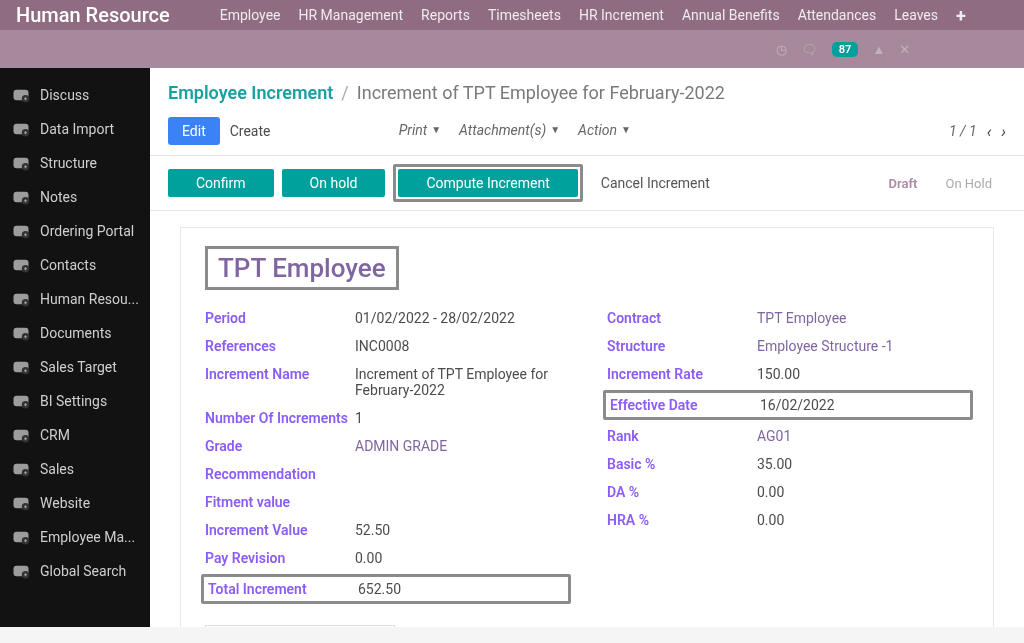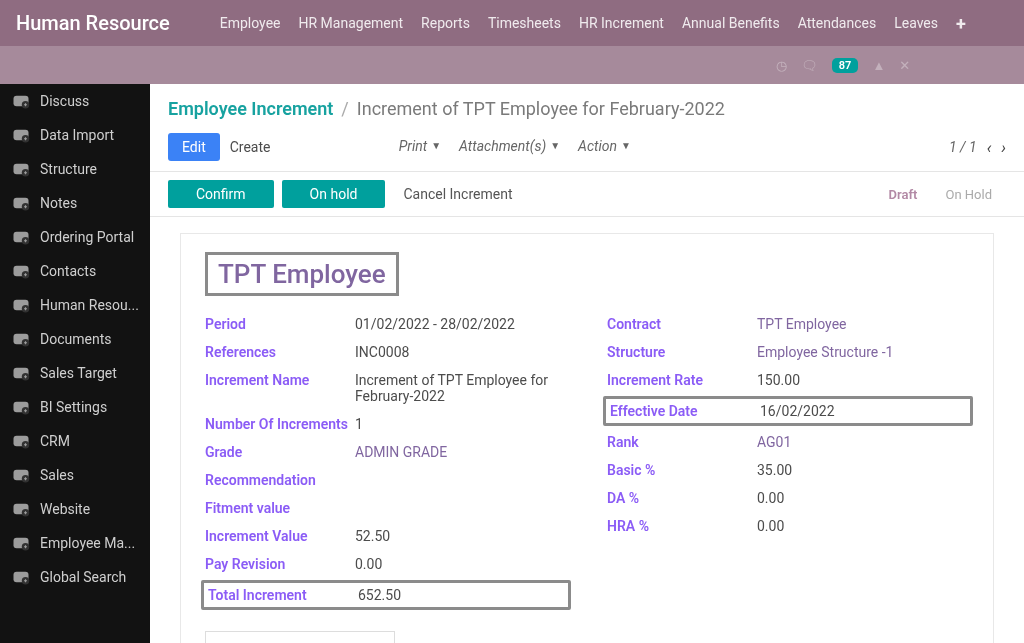--- a/index.html
+++ b/index.html
@@ -1,30 +1,30 @@
 <!DOCTYPE html>
 <html><head>
 <meta charset="utf-8">
 <style>
   * { box-sizing: border-box; margin: 0; padding: 0; font-family: -apple-system, BlinkMacSystemFont, "Segoe UI", Roboto, sans-serif; }
   body { width: 1024px; height: 643px; overflow: hidden; background: #f5f5f5; font-size: 14px; color: #4c4c4c; }
 
-  .topbar { height: 46px; background: #8f6c81; display: flex; align-items: center; padding: 0 16px; color: #fff; }
+  .topbar { height: 30px; background: #8f6c81; display: flex; align-items: center; padding: 0 16px; color: #fff; }
   .brand { font-size: 20px; font-weight: 500; margin-right: 50px; }
   .topnav { display: flex; gap: 18px; align-items: center; }
   .topnav-item { color: #f0ebee; font-size: 14px; cursor: pointer; white-space: nowrap; }
   .plus { font-size: 18px; font-weight: bold; }
 
   .secondbar { height: 38px; background: #a68a9b; display: flex; justify-content: flex-end; align-items: center; padding: 0 16px; color: rgba(255,255,255,.6); gap: 14px; font-size: 13px; }
   .badge { background: #00a09d; color: #fff; border-radius: 5px; padding: 1px 7px; font-size: 11px; font-weight: 600; }
   .second-icon { opacity: .55; }
 
   .main { display: flex; height: calc(643px - 46px - 38px); }
 
-  .sidebar { width: 150px; background: #121212; color: #cfcfcf; overflow-y: auto; }
+  .sidebar { width: 150px; background: #121212; color: #cfcfcf; padding-top: 10px; overflow-y: auto; }
   .sidebar-item { display: flex; align-items: center; gap: 10px; padding: 9px 12px; cursor: pointer; font-size: 14px; white-space: nowrap; overflow: hidden; text-overflow: ellipsis; }
   .sidebar-icon { width: 18px; height: 16px; flex: 0 0 18px; position: relative; }
   .sidebar-icon svg { width: 18px; height: 16px; fill: #9c9c9c; }
 
   .content { flex: 1; background: #fff; overflow: hidden; }
 
   .breadcrumb { padding: 14px 18px 10px; display:flex; align-items:center; gap:8px; font-size: 18px; color: #7a7a7a; }
   .breadcrumb-link { color: #17a2a0; font-weight: 600; }
   .crumb-sep { color: #aaa; }
 
@@ -244,20 +244,23 @@
           <span>1 / 1</span>
           <span class="pager-arrow">‹</span>
           <span class="pager-arrow">›</span>
         </div>
       </div>
     </div>
 
     <div class="actionrow">
       <button class="btn-teal">Confirm</button>
       <button class="btn-teal">On hold</button>
+      <span class="highlight-box">
+        <button class="btn-teal">Compute Increment</button>
+      </span>
       <button class="btn-plain">Cancel Increment</button>
       <div class="status-flow">
         <span class="status-chip active">Draft</span>
         <span class="status-chip">On Hold</span>
       </div>
     </div>
 
     <div class="sheet">
       <div class="title-wrap">
         <div class="title-text">TPT Employee</div>

